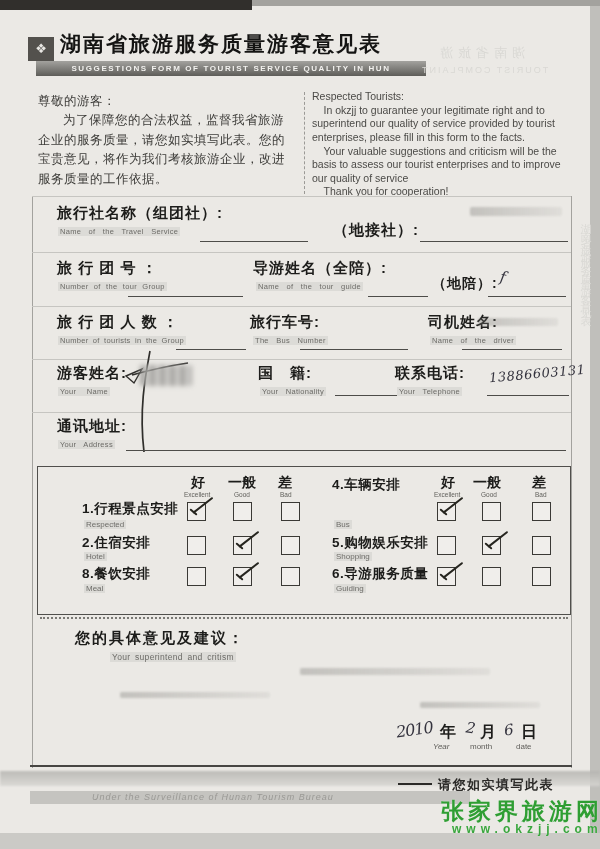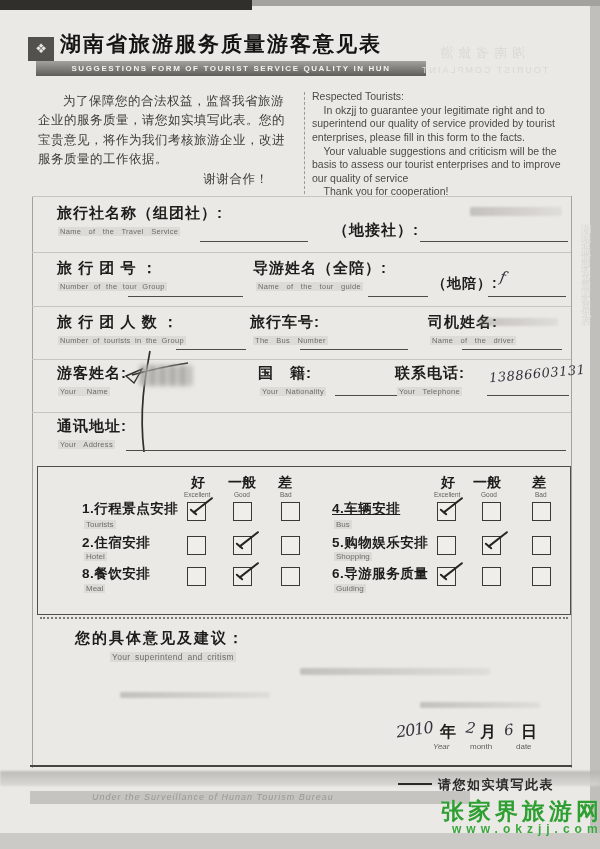--- a/index.html
+++ b/index.html
@@ -78,22 +78,22 @@
   <div class="edge" style="left:590px;top:6px;width:10px;height:843px;background:#c0bfbb;"></div>
   <div class="edge" style="left:0;top:833px;width:600px;height:16px;background:#cbcac6;"></div>
 
   <div class="logo">❖</div>
   <div class="title">湖南省旅游服务质量游客意见表</div>
   <div class="subbar">SUGGESTIONS FORM OF TOURIST SERVICE QUALITY IN HUN</div>
   <div class="bleed" style="left:435px;top:44px;font-size:13px;letter-spacing:5px;">湖南省旅游</div>
   <div class="bleed" style="left:420px;top:65px;font-size:9px;letter-spacing:2px;">TOURIST COMPLAINT</div>
 
   <div class="introcn">
+    <div>尊敬的游客：</div>
     <div class="ind">为了保障您的合法权益，监督我省旅游企业的服务质量，请您如实填写此表。您的宝贵意见，将作为我们考核旅游企业，改进服务质量的工作依据。</div>
-    <div class="close">谢谢合作！</div>
   </div>
   <div class="vdash"></div>
   <div class="introen">
     <div>Respected Tourists:</div>
     <div class="ind">In okzjj to guarantee your legitimate right and to superintend our quality of service provided by tourist enterprises, please fill in this form to the facts.</div>
     <div class="ind">Your valuable suggestions and criticism will be the basis to assess our tourist enterprises and to improve our quality of service</div>
     <div class="ind">Thank you for cooperation!</div>
   </div>
 
   <div class="vline" style="left:32px;"></div>
@@ -160,38 +160,38 @@
   <div class="hdr-en" style="left:280px;top:491px;">Bad</div>
 
   <div class="hdr-cn" style="left:441px;top:474px;">好</div>
   <div class="hdr-en" style="left:434px;top:491px;">Excellent</div>
   <div class="hdr-cn" style="left:473px;top:474px;">一般</div>
   <div class="hdr-en" style="left:481px;top:491px;">Good</div>
   <div class="hdr-cn" style="left:532px;top:474px;">差</div>
   <div class="hdr-en" style="left:535px;top:491px;">Bad</div>
 
   <div class="rcn" style="left:62px;top:500px;">1.行程景点安排</div>
-  <div class="ren" style="left:84px;top:520px;">Tourists</div>
+  <div class="ren" style="left:84px;top:520px;">Respected</div>
   <div class="cb checked" style="left:187px;top:502px;"></div>
   <div class="cb" style="left:233px;top:502px;"></div>
   <div class="cb" style="left:281px;top:502px;"></div>
 
   <div class="rcn" style="left:62px;top:534px;">2.住宿安排</div>
   <div class="ren" style="left:84px;top:552px;">Hotel</div>
   <div class="cb" style="left:187px;top:536px;"></div>
   <div class="cb checked" style="left:233px;top:536px;"></div>
   <div class="cb" style="left:281px;top:536px;"></div>
 
   <div class="rcn" style="left:62px;top:565px;">8.餐饮安排</div>
   <div class="ren" style="left:84px;top:584px;">Meal</div>
   <div class="cb" style="left:187px;top:567px;"></div>
   <div class="cb checked" style="left:233px;top:567px;"></div>
   <div class="cb" style="left:281px;top:567px;"></div>
 
-  <div class="rcn" style="left:312px;top:500px;text-decoration:underline;">4.车辆安排</div>
+  <div class="rcn" style="left:312px;top:476px;">4.车辆安排</div>
   <div class="ren" style="left:334px;top:520px;">Bus</div>
   <div class="cb checked" style="left:437px;top:502px;"></div>
   <div class="cb" style="left:482px;top:502px;"></div>
   <div class="cb" style="left:532px;top:502px;"></div>
 
   <div class="rcn" style="left:312px;top:534px;">5.购物娱乐安排</div>
   <div class="ren" style="left:334px;top:552px;">Shopping</div>
   <div class="cb" style="left:437px;top:536px;"></div>
   <div class="cb checked" style="left:482px;top:536px;"></div>
   <div class="cb" style="left:532px;top:536px;"></div>

